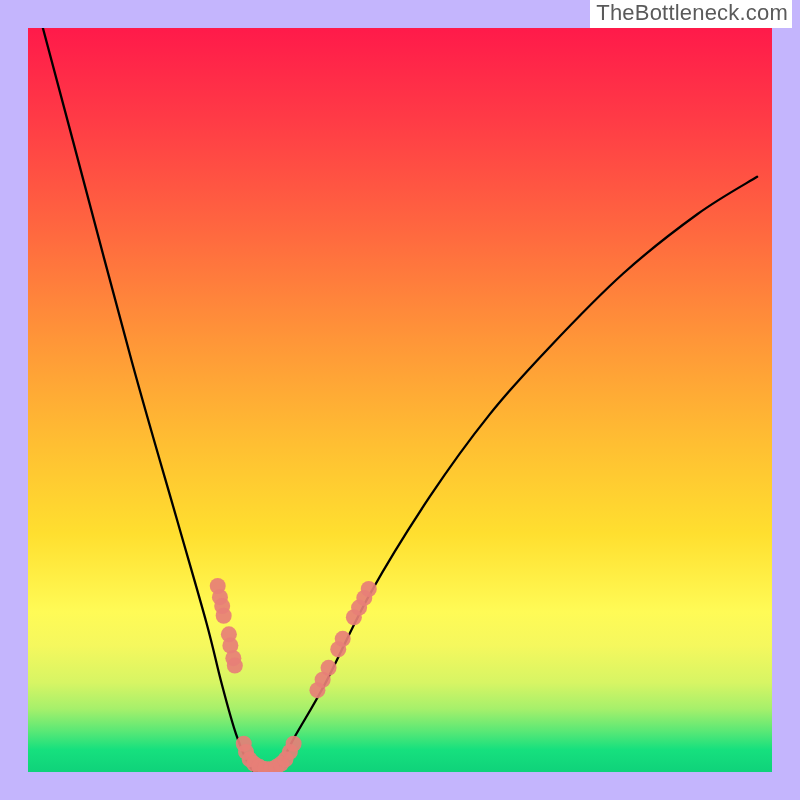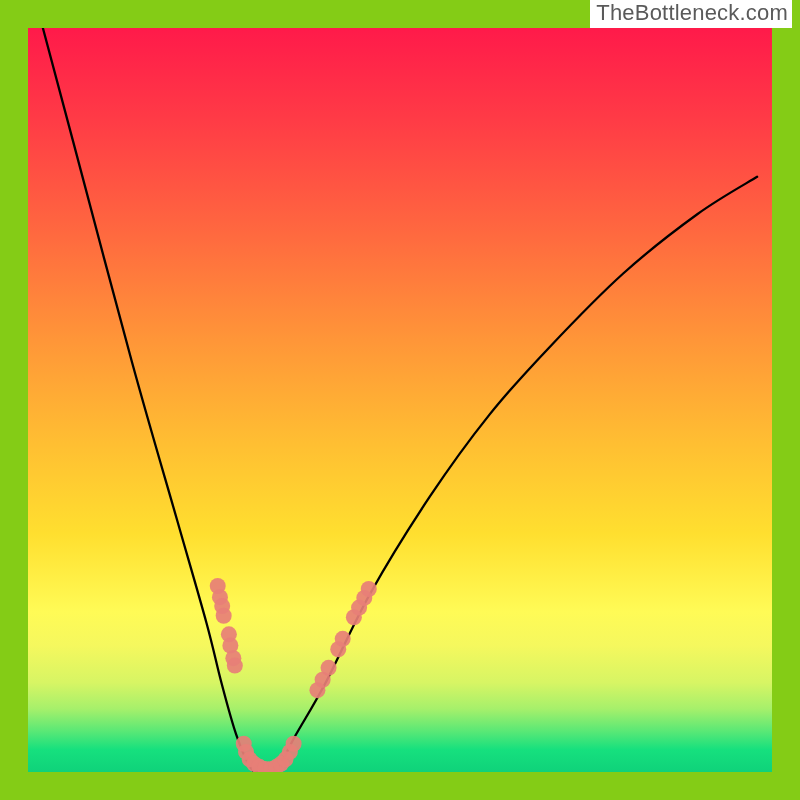--- a/index.html
+++ b/index.html
@@ -6,21 +6,21 @@
     margin: 0;
     padding: 0;
     width: 800px;
     height: 800px;
     overflow: hidden;
     font-family: Arial, Helvetica, sans-serif;
   }
   .frame {
     width: 800px;
     height: 800px;
-    background: #84cc16;
+    background: #c4b5fd;
     position: relative;
     box-sizing: border-box;
   }
   .plot {
     position: absolute;
     left: 28px;
     top: 28px;
     width: 744px;
     height: 744px;
     box-sizing: border-box;

